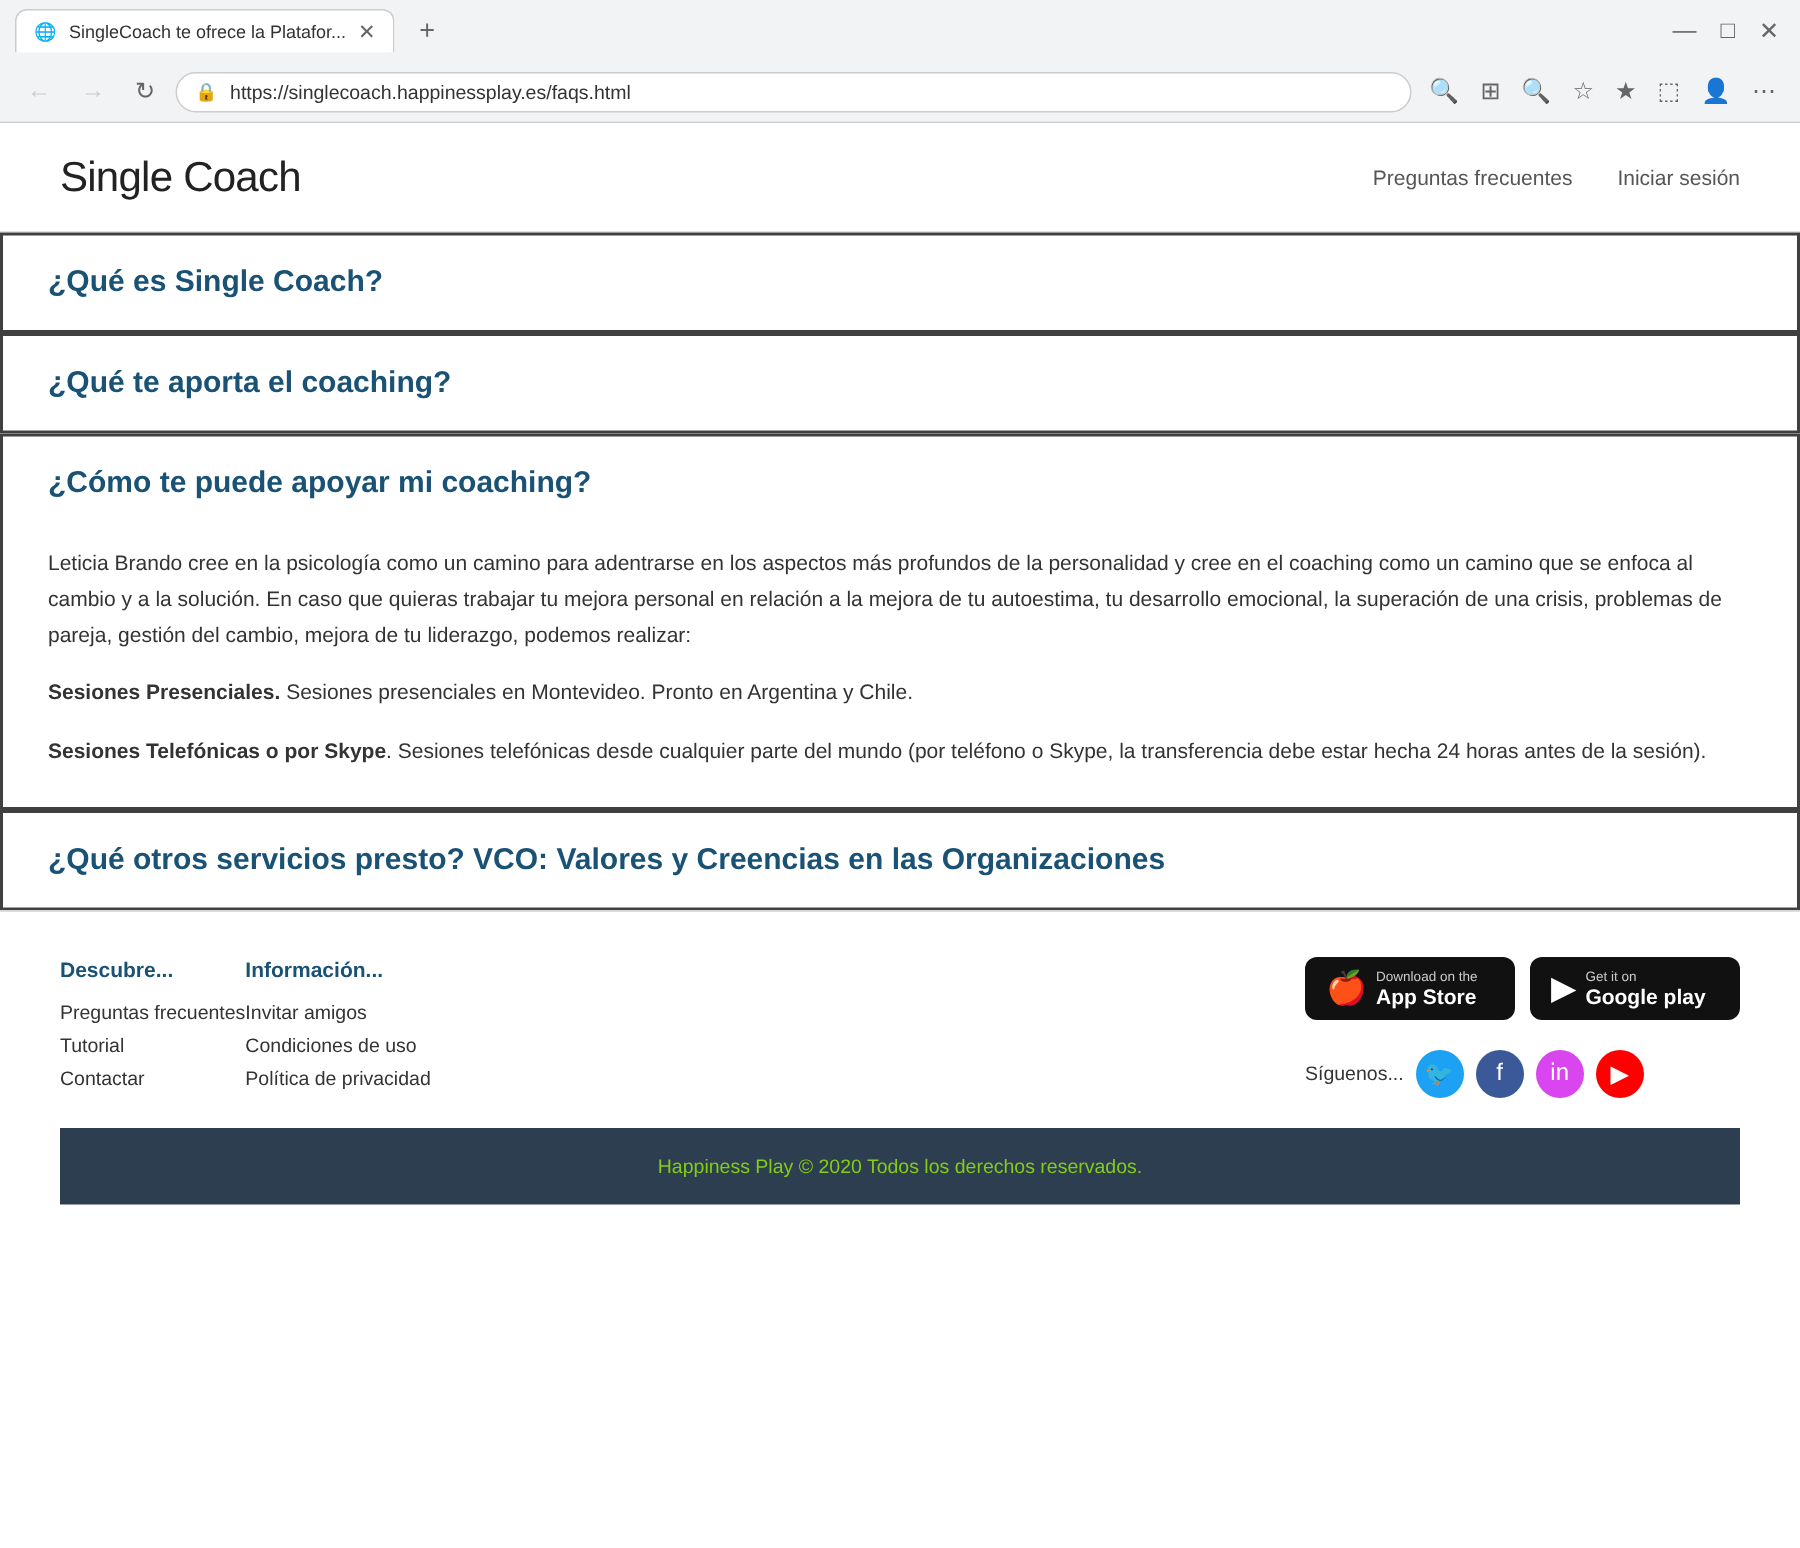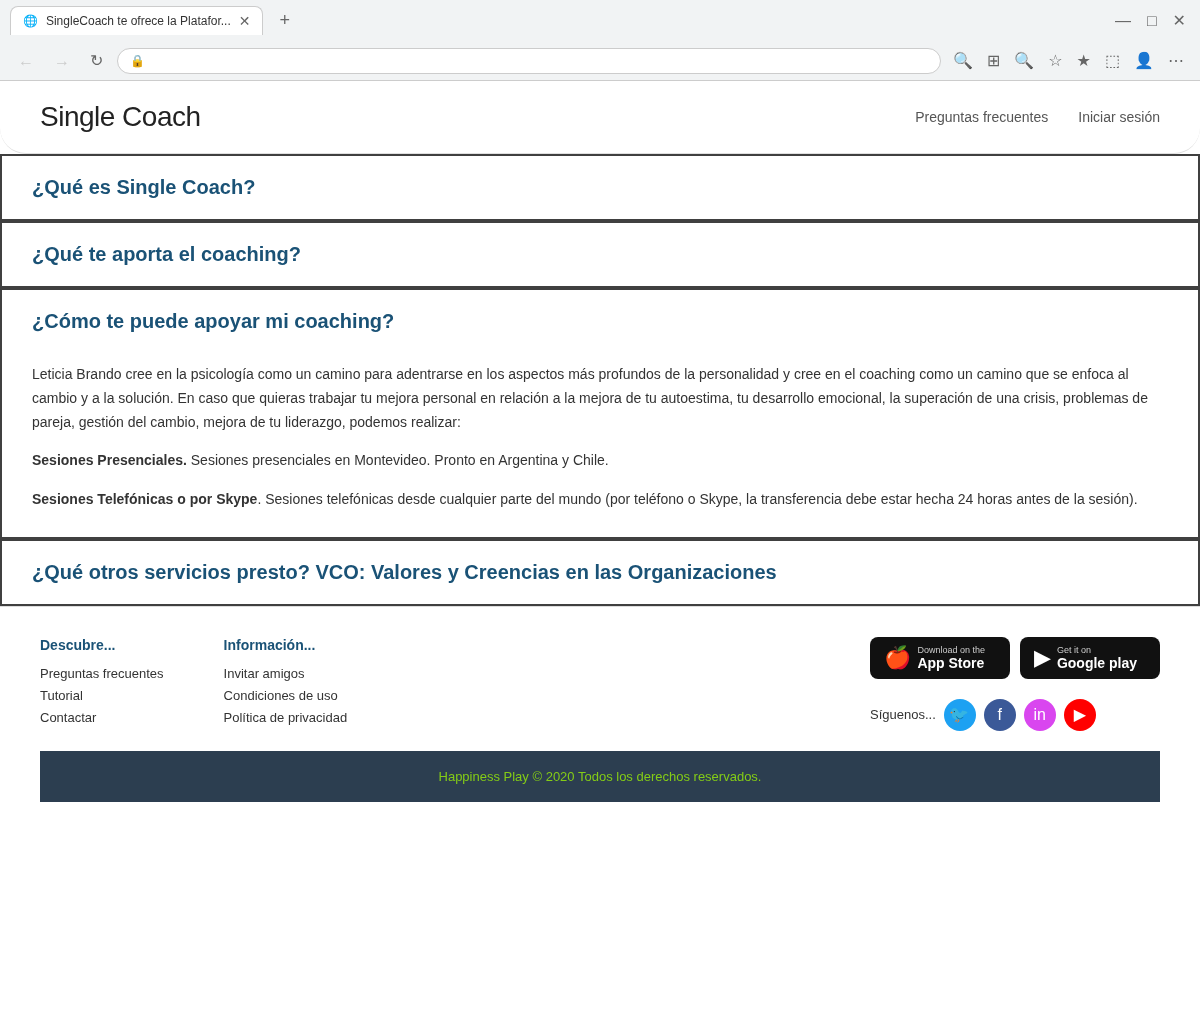--- a/index.html
+++ b/index.html
@@ -18,37 +18,37 @@
     .browser-address-bar { flex: 1; display: flex; align-items: center; background: #fff; border: 1px solid #ccc; border-radius: 20px; padding: 5px 12px; gap: 8px; }
     .browser-lock-icon { color: #666; font-size: 12px; }
     .browser-url { flex: 1; font-size: 13px; color: #333; border: none; outline: none; background: none; }
     .browser-toolbar-icons { display: flex; align-items: center; gap: 6px; }
     .browser-icon-btn { background: none; border: none; color: #666; font-size: 16px; cursor: pointer; padding: 4px; border-radius: 4px; }
 
     
     .page-wrapper { background: #fff; min-height: calc(1032px - 90px); }
 
     
-    .site-header { display: flex; align-items: center; justify-content: space-between; padding: 20px 40px; border-bottom: 1px solid #e0e0e0; border-radius: 26px; }
+    .site-header { display: flex; align-items: center; justify-content: space-between; padding: 20px 40px; border-bottom: 1px solid #e0e0e0; }
     .site-logo { font-size: 28px; font-weight: 300; color: #222; letter-spacing: -0.5px; }
     .site-nav { display: flex; gap: 30px; align-items: center; }
     .site-nav a { text-decoration: none; color: #555; font-size: 14px; }
 
     
     .faq-container { padding: 0; }
     .faq-item { border: 2px solid #404040; margin: 0; background: #fff; }
     .faq-question { padding: 20px 30px; }
     .faq-question h2 { font-size: 20px; color: #1a5276; font-weight: 600; cursor: pointer; }
     .faq-answer { padding: 10px 30px 25px 30px; font-size: 14px; line-height: 1.7; color: #333; }
     .faq-answer p { margin-bottom: 15px; }
     .faq-answer p:last-child { margin-bottom: 0; }
 
     
     .site-footer { background: #fff; border-top: 1px solid #ddd; padding: 30px 40px 0 40px; }
-    .footer-columns { display: flex; gap: 60px; margin-bottom: 20px; }
+    .footer-columns { display: flex; margin-bottom: 20px; }
     .footer-col h3 { font-size: 14px; color: #1a5276; font-weight: 700; margin-bottom: 12px; }
     .footer-col ul { list-style: none; }
     .footer-col ul li { margin-bottom: 6px; }
     .footer-col ul li a { text-decoration: none; color: #333; font-size: 13px; }
     .footer-apps { margin-left: auto; display: flex; flex-direction: column; align-items: flex-start; gap: 10px; }
     .footer-apps-row { display: flex; gap: 10px; }
     .app-badge { display: flex; align-items: center; gap: 6px; background: #111; color: #fff; border-radius: 8px; padding: 8px 14px; cursor: pointer; min-width: 140px; }
     .app-badge-icon { font-size: 22px; }
     .app-badge-text { display: flex; flex-direction: column; }
     .app-badge-text .small { font-size: 9px; color: #ccc; }
@@ -81,20 +81,21 @@
     <button class="browser-icon-btn">□</button>
     <button class="browser-icon-btn">✕</button>
   </div>
 
   <div class="browser-controls">
     <button class="browser-nav-btn disabled">←</button>
     <button class="browser-nav-btn disabled">→</button>
     <button class="browser-nav-btn">↻</button>
     <div class="browser-address-bar">
       <span class="browser-lock-icon">🔒</span>
+      <input class="browser-url" readonly="" value="https://singlecoach.happinessplay.es/faqs.html" style="">
     </div>
     <div class="browser-toolbar-icons">
       <button class="browser-icon-btn">🔍</button>
       <button class="browser-icon-btn">⊞</button>
       <button class="browser-icon-btn">🔍</button>
       <button class="browser-icon-btn">☆</button>
       <button class="browser-icon-btn">★</button>
       <button class="browser-icon-btn">⬚</button>
       <button class="browser-icon-btn">👤</button>
       <button class="browser-icon-btn">⋯</button>

